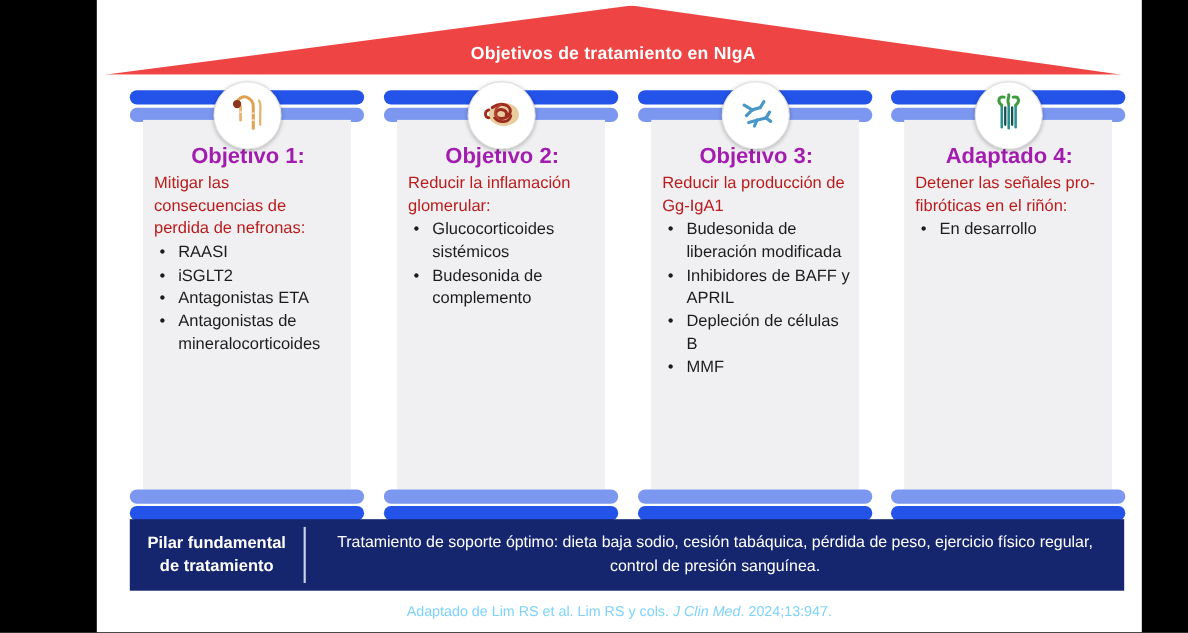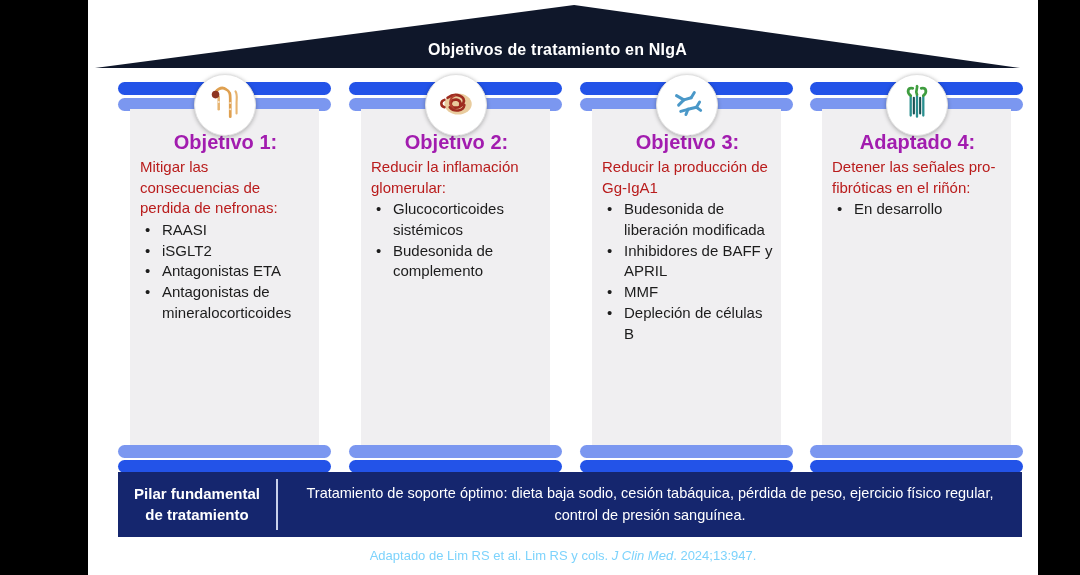--- a/index.html
+++ b/index.html
@@ -1,21 +1,21 @@
 <!DOCTYPE html>
 <html><head>
 <meta charset="utf-8">
 <style>
   html,body{margin:0;padding:0;background:#000;}
   .stage{position:relative;width:1080px;height:575px;background:#000;overflow:hidden;
          font-family:"Liberation Sans",sans-serif;}
   .panel{position:absolute;left:88px;top:0;width:950px;height:575px;background:#ffffff;}
 
   
-  .roof{position:absolute;left:95px;top:5px;width:925px;height:63px;background:#0f172a;
+  .roof{position:absolute;left:95px;top:5px;width:925px;height:63px;background:#ef4444;
         clip-path:polygon(0% 100%,51.8% 0%,100% 100%);}
   .roof-title{position:absolute;left:0;bottom:9px;width:100%;text-align:center;
         color:#ffffff;font-weight:bold;font-size:16px;letter-spacing:.2px;}
 
   
   .column{position:absolute;top:82px;width:213px;height:391px;}
   .bar{position:absolute;left:0;width:100%;height:13px;border-radius:7px;}
   .bar.dark{background:#2353e8;}
   .bar.light{background:#7b97f0;}
   .bar.t1{top:0;}
@@ -133,22 +133,22 @@
           </g>
         </svg>
       </span>
     </div>
     <div class="pillar-body">
       <p class="col-title">Objetivo 3:</p>
       <p class="col-intro">Reducir la producción de Gg-IgA1</p>
       <ul class="bullets">
           <li>Budesonida de liberación modificada</li>
           <li>Inhibidores de BAFF y APRIL</li>
+          <li>Depleción de células B</li>
           <li>MMF</li>
-          <li>Depleción de células B</li>
         </ul>
     </div>
     <div class="bar light b1"></div>
     <div class="bar dark b2"></div>
   </div>
 
   <div class="column" style="left:810px;">
     <div class="bar dark t1"></div>
     <div class="bar light t2"></div>
     <div class="icon-circle">

